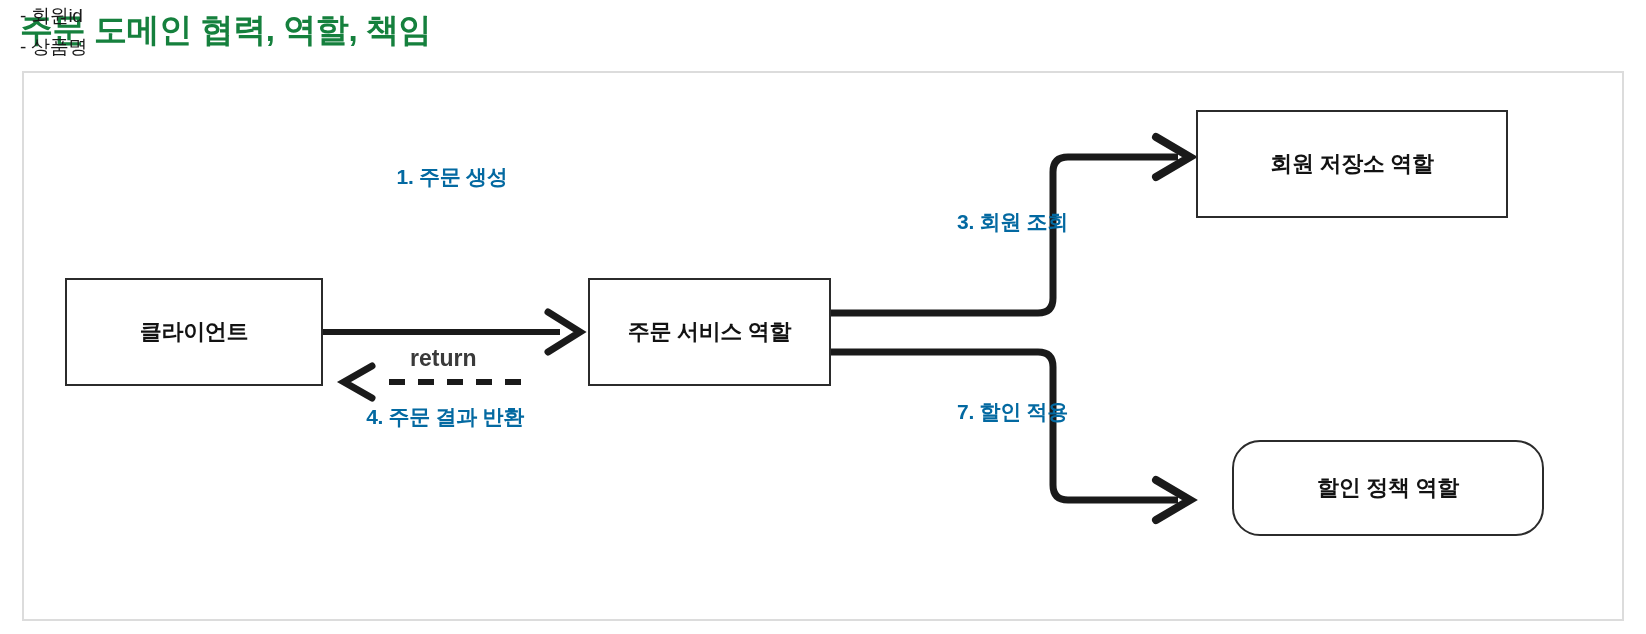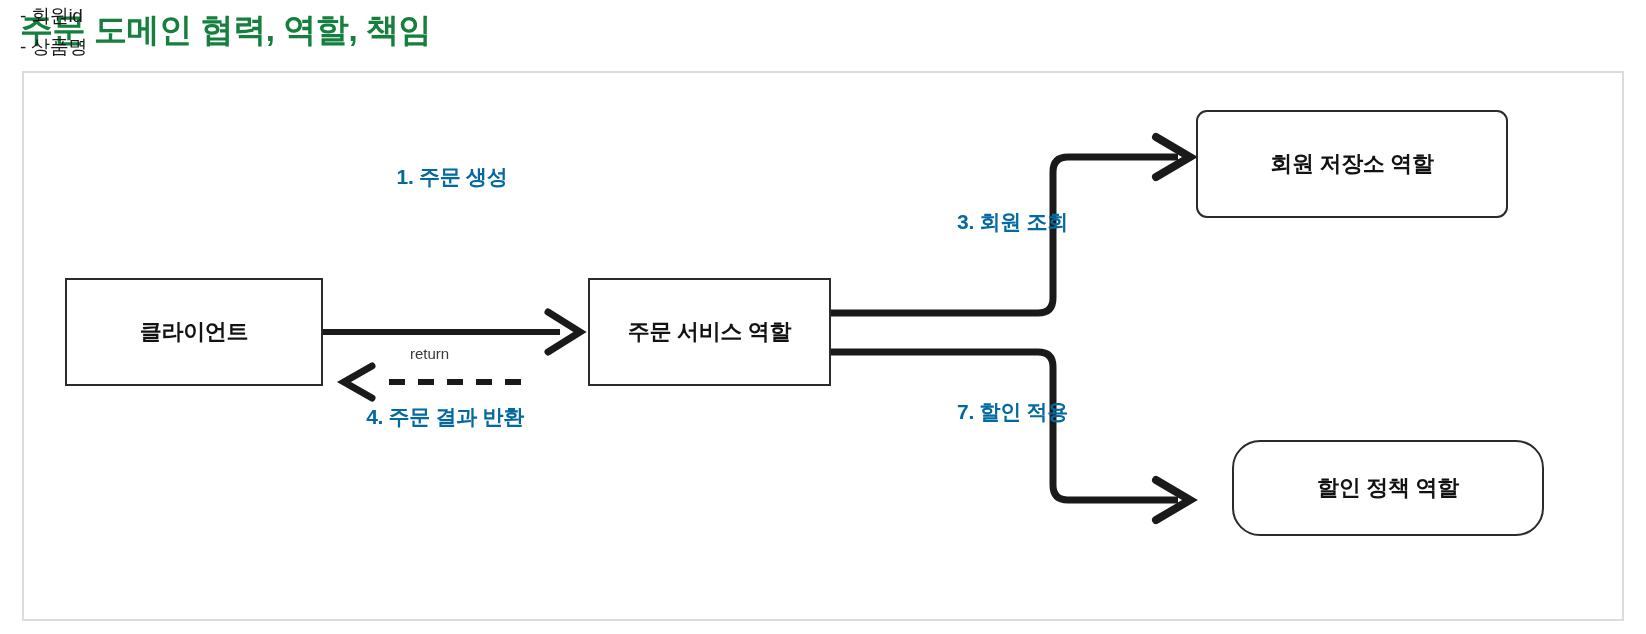--- a/index.html
+++ b/index.html
@@ -71,21 +71,21 @@
   .node-label {
     font-size: 22px;
     font-weight: bold;
     letter-spacing: -0.3px;
     color: #121212;
     white-space: nowrap;
   }
 
   #node-client      { left: 65px;   top: 278px; width: 258px; height: 108px; }
   #node-order       { left: 588px;  top: 278px; width: 243px; height: 108px; }
-  #node-member-repo { left: 1196px; top: 110px; width: 312px; height: 108px; border-radius: 11px; }
+  #node-member-repo { left: 1196px; top: 110px; width: 312px; height: 108px; }
   #node-discount    { left: 1232px; top: 440px; width: 312px; height: 96px; border-radius: 28px; }
 
   
   .edge-label {
     position: absolute;
     font-size: 21px;
     font-weight: bold;
     letter-spacing: -0.3px;
     color: #0369a1;
     white-space: nowrap;
@@ -95,22 +95,22 @@
     position: absolute;
     font-size: 19px;
     font-weight: normal;
     letter-spacing: -0.3px;
     color: #1a1a1a;
     white-space: nowrap;
     padding-left: 20px;
   }
   .edge-small {
     position: absolute;
-    font-size: 15px;
-    font-weight: normal;
+    font-size: 23px;
+    font-weight: bold;
     letter-spacing: 0px;
     color: #3a3a3a;
     white-space: nowrap;
   }
 
   #label-create-order { left: 352px; top: 163px; width: 200px; text-align: center; }
   #param-list { left: 398px; top: 197px; }
   #param-list .param-line { line-height: 31px; }
 
   #label-return      { left: 410px; top: 345px; }

